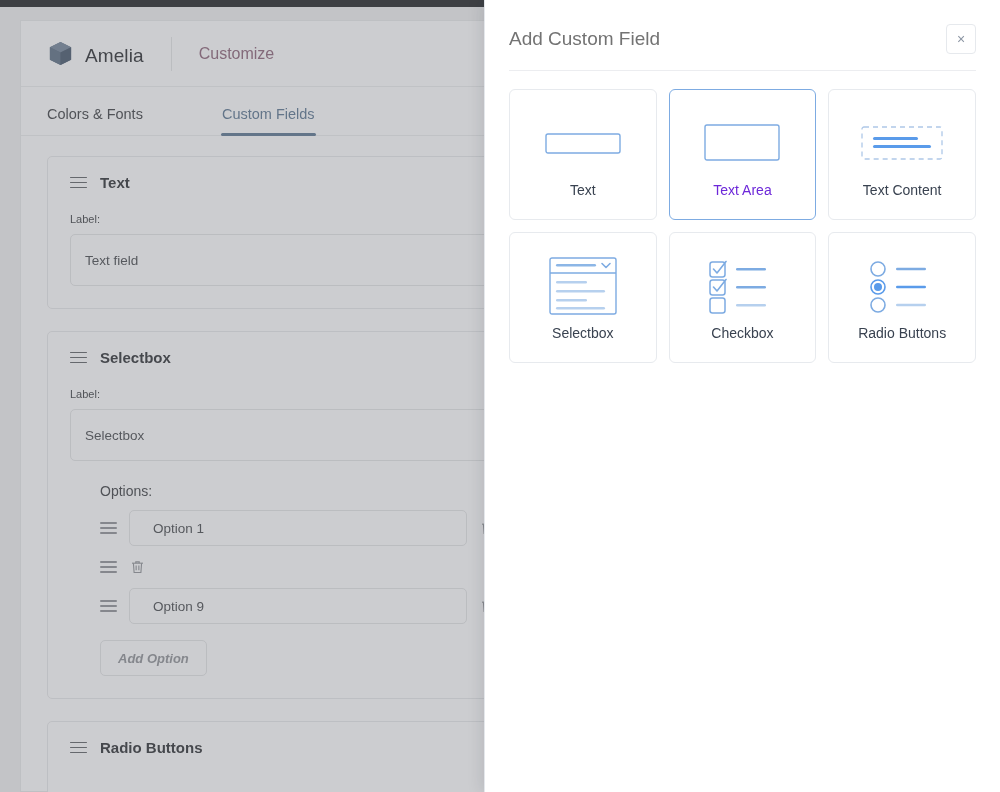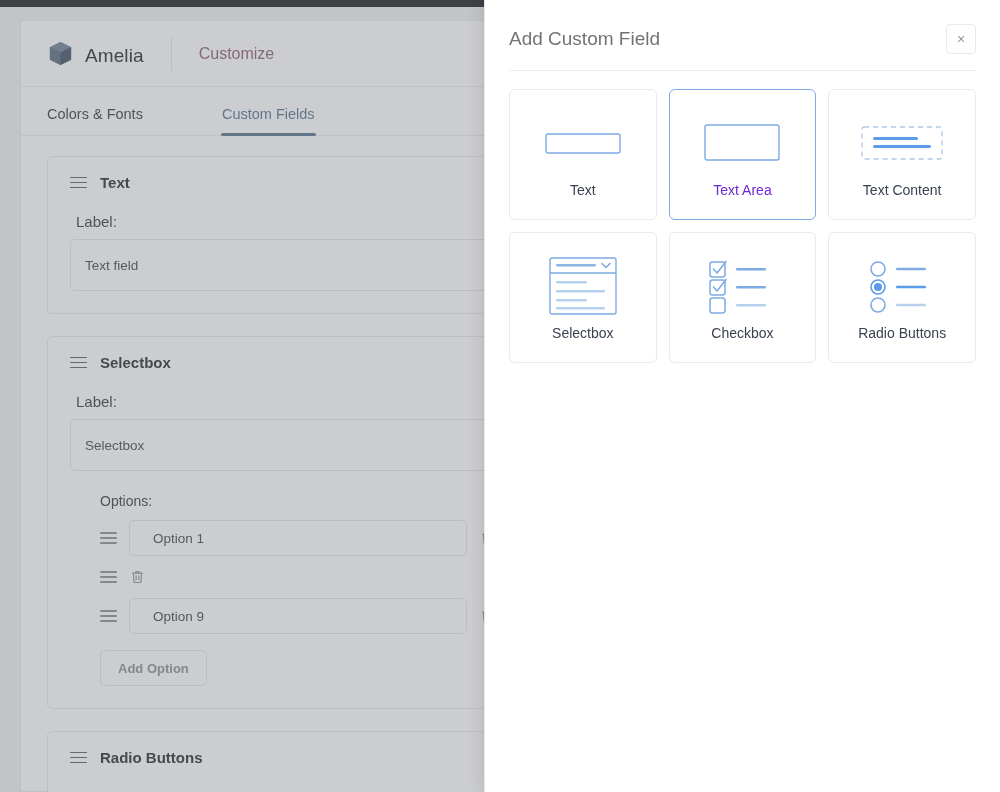--- a/index.html
+++ b/index.html
@@ -147,24 +147,23 @@
   .drag-handle.light i { background: #8b95a3; }
 
   .fc-row {
     display: flex;
     gap: 22px;
   }
   .fc-col { flex: 1 1 0; min-width: 0; }
   .fc-col.narrow { flex: 0 0 230px; }
 
   .fc-label {
-    font-size: 15px;
+    font-size: 11px;
     color: #3c4450;
     margin-bottom: 9px;
-    margin-left: 6px;
   }
 
   .fc-input {
     height: 52px;
     border: 1px solid #e3e6eb;
     border-radius: 5px;
     background: #fff;
     display: flex;
     align-items: center;
     padding: 0 14px;
@@ -225,20 +224,21 @@
     justify-content: center;
     height: 36px;
     padding: 0 17px;
     border: 1px solid #e3e6eb;
     border-radius: 5px;
     background: #fff;
     font-size: 13px;
     font-weight: bold;
     color: #8b95a3;
     cursor: pointer;
+    font-style: italic;
   }
 
   
   #dimmer {
     position: absolute;
     inset: 0;
     background: rgba(108, 112, 120, 0.35);
     backdrop-filter: saturate(.25);
   }
 

